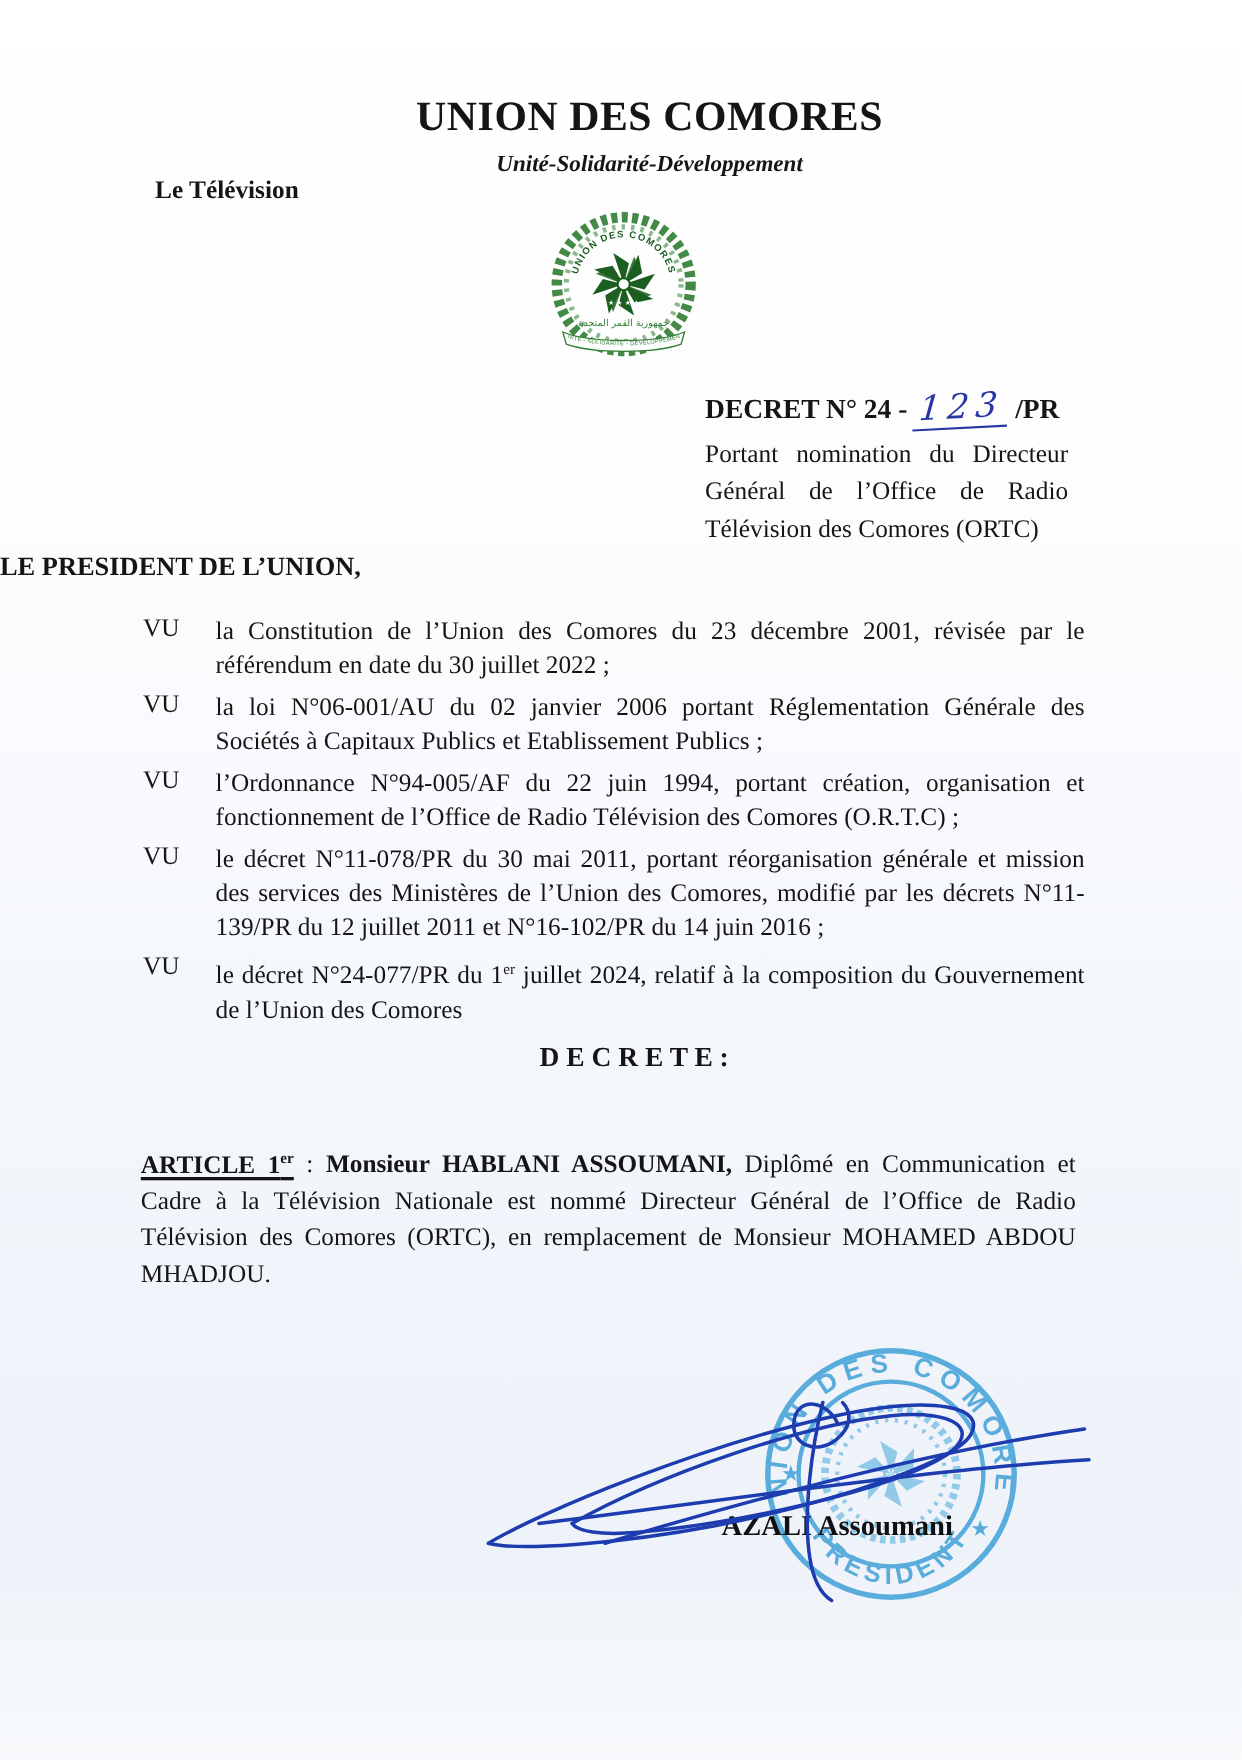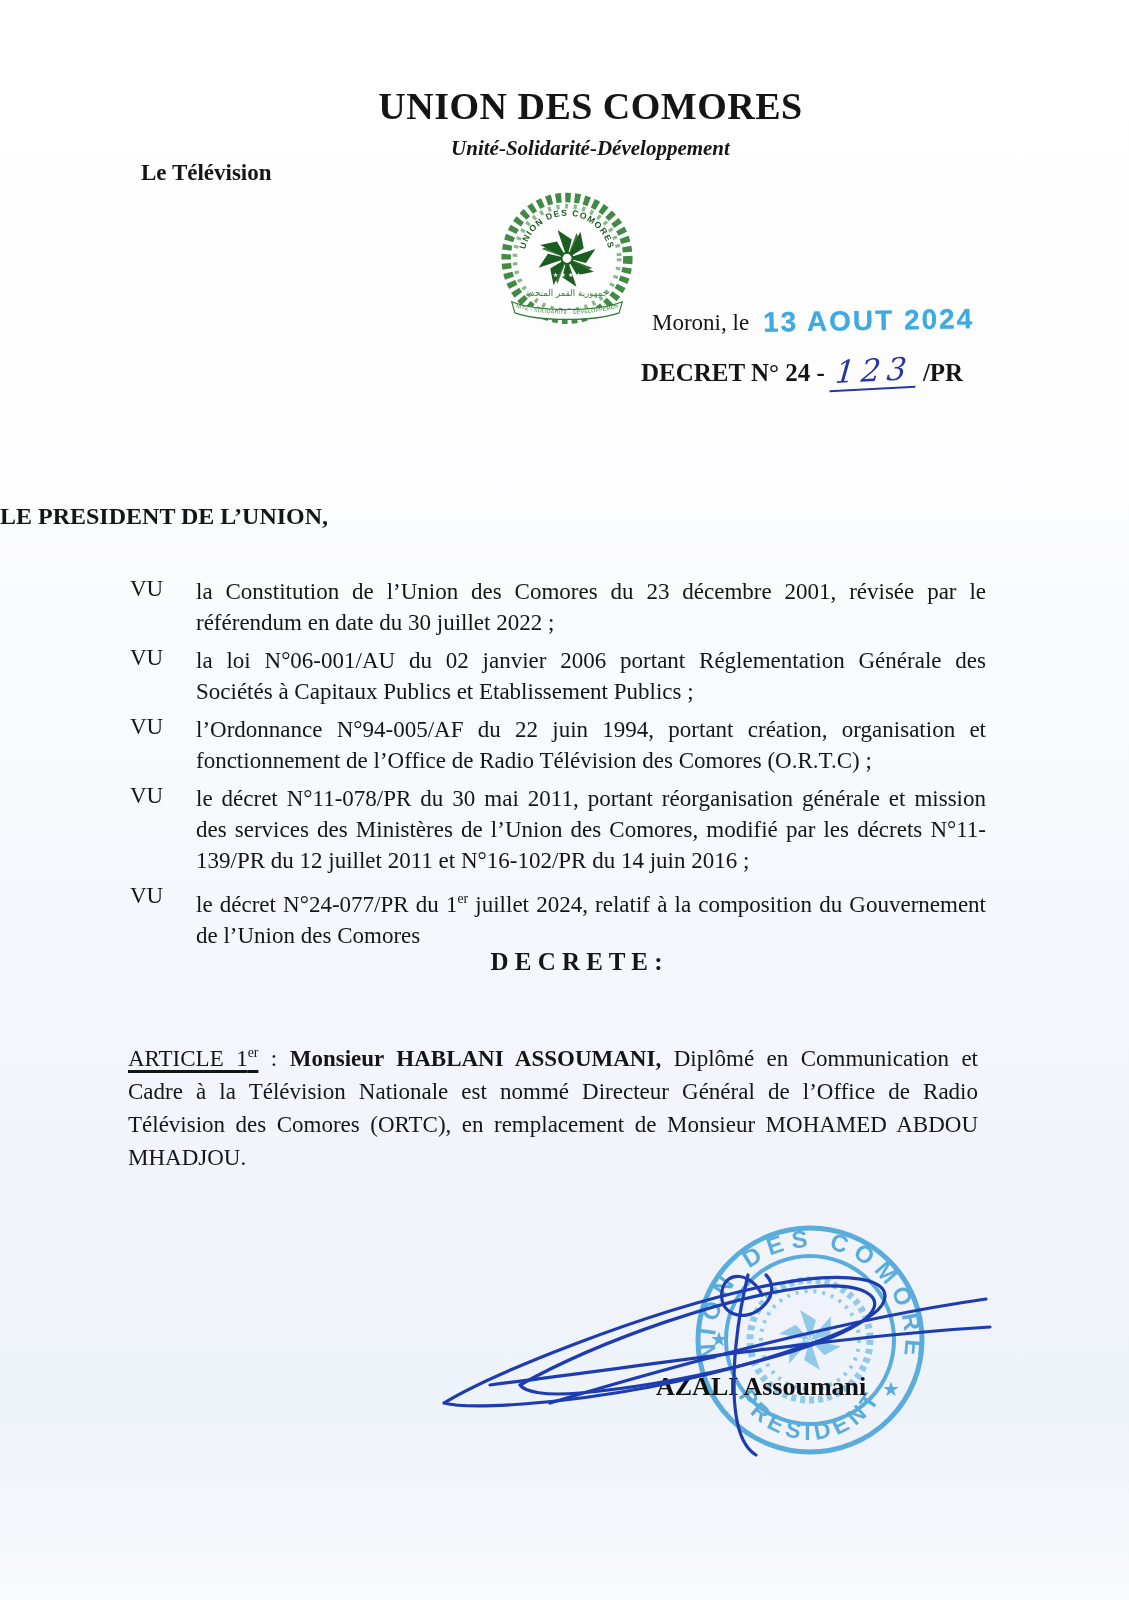--- a/index.html
+++ b/index.html
@@ -21,30 +21,30 @@
   }
   .decree-line{position:absolute;left:641px;top:352px;font-size:25px;font-weight:bold;white-space:nowrap;}
   .handwritten{
     display:inline-block;min-width:86px;text-align:center;margin:0 6px;
     font-family:"DejaVu Serif",serif;font-style:italic;font-weight:normal;
     font-size:31px;color:#2736a3;letter-spacing:6px;
     border-bottom:2.5px solid #2736a3;transform:rotate(-3deg) skewX(-8deg);
   }
   .subject{position:absolute;left:641px;top:396px;width:330px;font-size:23px;line-height:34px;text-align:justify;}
   .salutation{position:absolute;left:0;right:0;top:503px;text-align:left;font-size:24px;font-weight:bold;}
-  .vu-list{position:absolute;left:130px;top:576px;width:856px;}
+  .vu-list{position:absolute;left:130px;top:558px;width:856px;}
   .vu-row{display:flex;margin-bottom:7px;}
   .vu-label{width:66px;flex-shrink:0;font-size:23px;}
   .vu-text{flex:1;font-size:23px;line-height:31px;text-align:justify;}
   .decrete-heading{position:absolute;left:0;right:0;top:948px;text-align:center;transform:translateX(12px);
     font-size:25px;font-weight:bold;font-family:"Liberation Serif",serif;}
   .article{position:absolute;left:128px;width:850px;font-size:23px;line-height:33px;text-align:justify;}
   .article-1{top:1036px;}
   .article-2{top:1168px;}
-  .art-head{font-weight:normal;text-decoration:underline;text-decoration-thickness:2.5px;text-underline-offset:4px;}
+  .art-head{font-weight:bold;text-decoration:underline;text-decoration-thickness:2.5px;text-underline-offset:4px;}
   .art-bold{font-weight:bold;}
   sup{font-size:60%;}
   .stamp-svg{position:absolute;left:688px;top:1218px;width:245px;height:245px;z-index:1;opacity:.92;}
   .signatory-name{position:absolute;left:656px;top:1372px;font-size:26px;font-weight:bold;z-index:2;color:#101010;}
   .signature-svg{position:absolute;left:430px;top:1235px;width:580px;height:230px;z-index:3;}
 </style>
 </head>
 <body>
 
 <div class="page">
@@ -81,28 +81,26 @@
       <circle cx="100" cy="98" r="7" fill="#ffffff" stroke="#1b5e20" stroke-width="2.5"></circle>
       <text x="100" y="122" text-anchor="middle" font-family="DejaVu Sans, sans-serif" font-size="8" fill="#ffffff">★ ★ ★ ★</text>
     </g>
     <text x="100" y="146" text-anchor="middle" font-family="DejaVu Sans, sans-serif" font-size="11" fill="#2e7d32">جمهورية القمر المتحدة</text>
     <path d="M 30,153 C 62,166 138,166 170,153 L 166,167 C 136,178 64,178 34,167 Z" fill="#fdfdfd" stroke="#2e7d32" stroke-width="1.5"></path>
     <text font-family="Liberation Sans, sans-serif" font-size="6.5" fill="#2e7d32" letter-spacing="0.4">
       <textPath href="#banner-arc" startOffset="50%" text-anchor="middle">UNITE - SOLIDARITE - DEVELOPPEMENT</textPath>
     </text>
   </svg>
 
-  <div class="dateline">
-    <span>Moroni, le</span><span class="date-stamp">13 AOUT 2024</span>
-  </div>
 
   <div class="decree-line">
     <span>DECRET N° 24 -</span><span class="handwritten">123</span><span>/PR</span>
   </div>
 
+  <div class="subject">Portant nomination du Directeur Général de l’Office de Radio Télévision des Comores (ORTC)</div>
 
   <div class="salutation">LE PRESIDENT DE L’UNION,</div>
 
   <div class="vu-list">
     <div class="vu-row">
       <div class="vu-label">VU</div>
       <div class="vu-text">la Constitution de l’Union des Comores du 23 décembre 2001, révisée par le référendum en date du 30 juillet 2022 ;</div>
     </div>
     <div class="vu-row">
       <div class="vu-label">VU</div>

